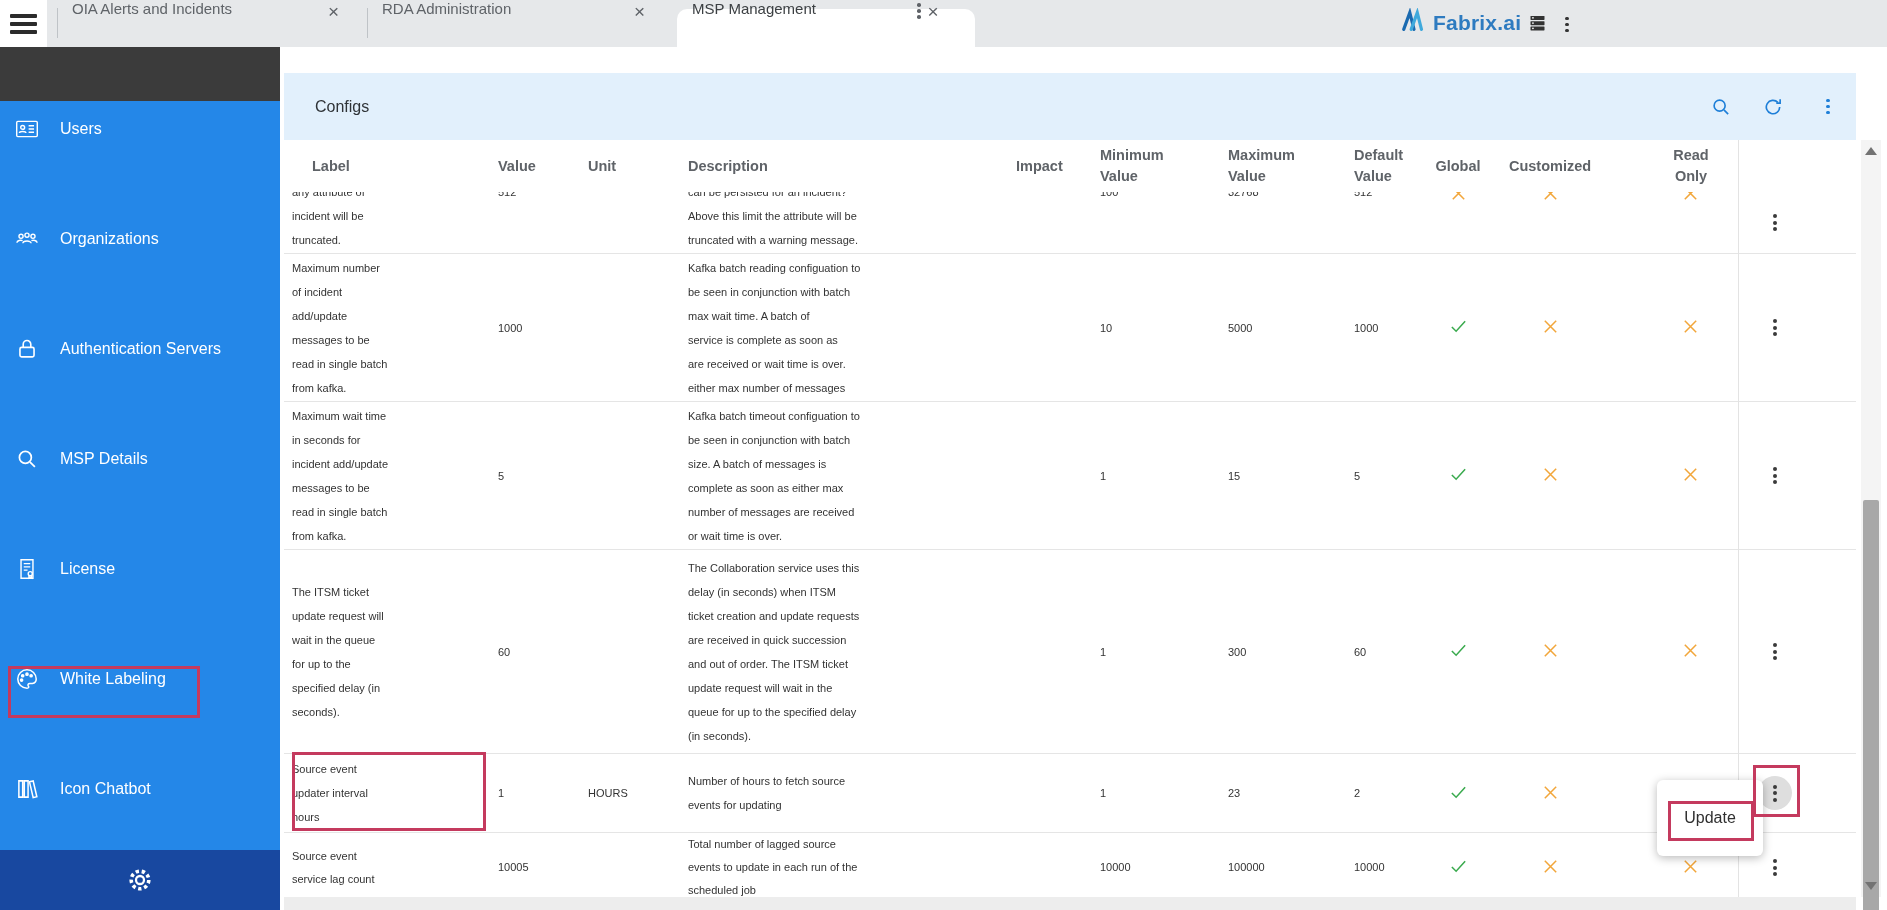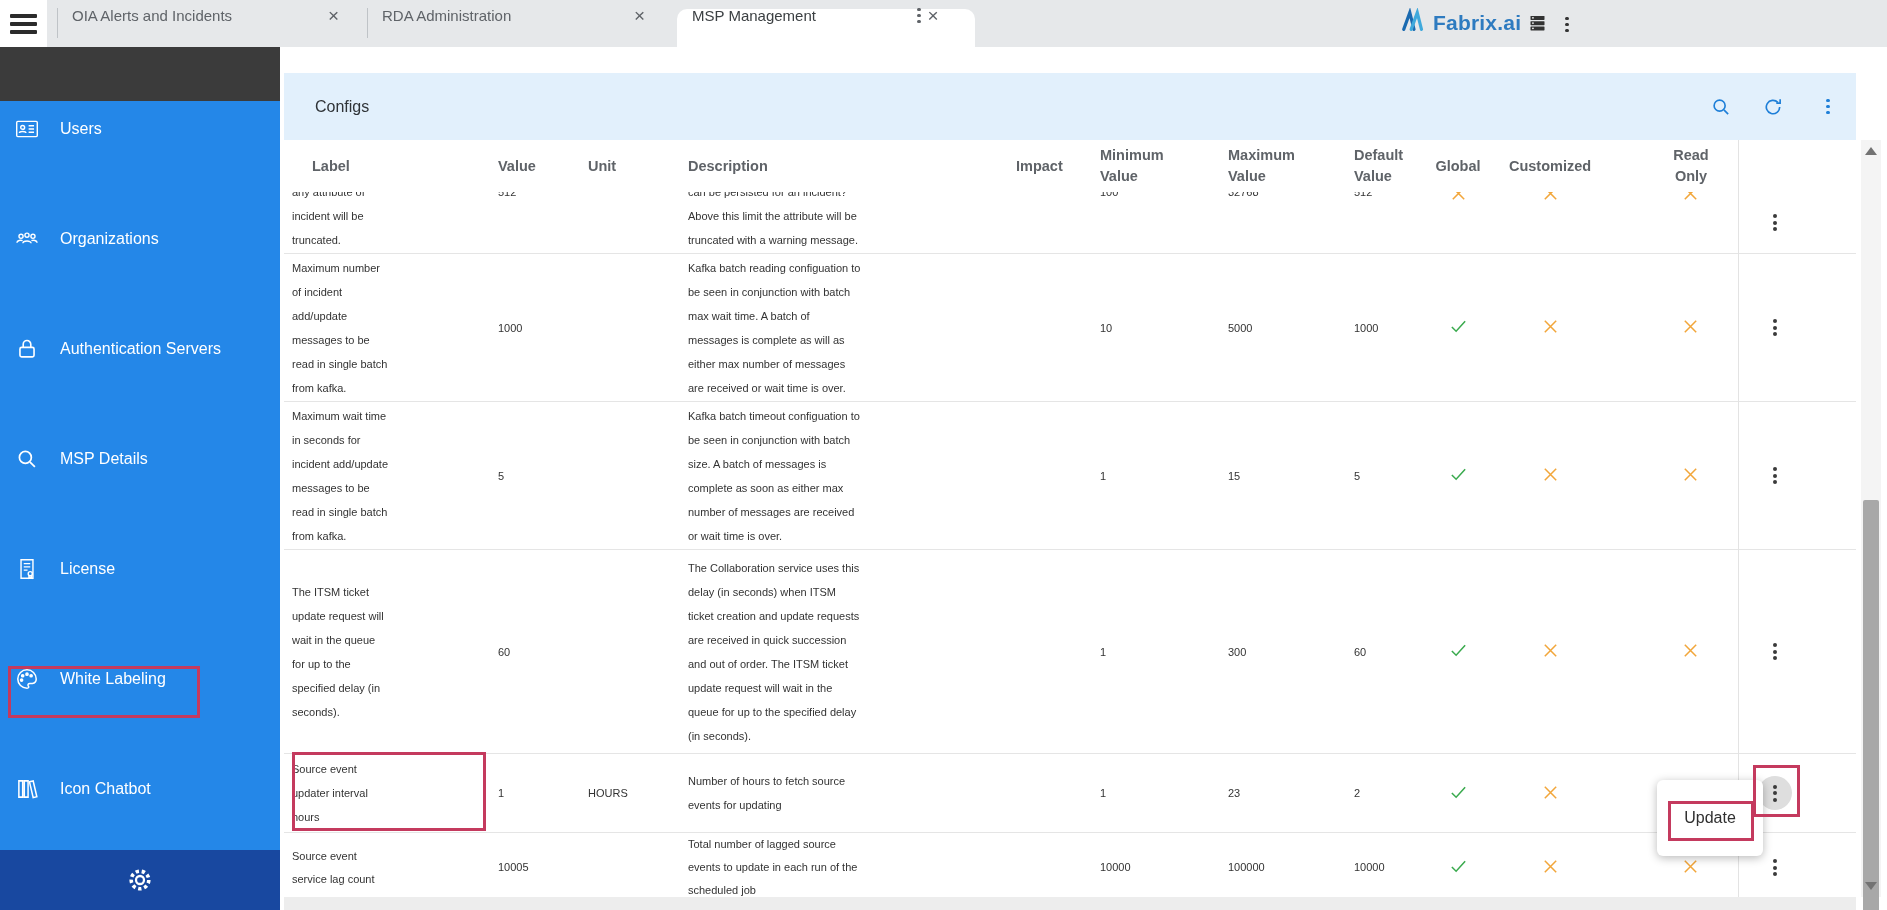--- a/index.html
+++ b/index.html
@@ -3,21 +3,21 @@
 <meta charset="utf-8">
 <style>
   html,body{margin:0;padding:0;background:#fff;}
   #root{position:relative;width:1887px;height:910px;overflow:hidden;
         font-family:"Liberation Sans",sans-serif;color:#333;background:#fff;}
   
   .topbar{position:absolute;left:0;top:0;width:1887px;height:47px;background:#e6e8ea;}
   .burger-box{position:absolute;left:0;top:0;width:47px;height:47px;background:#fff;
               display:flex;flex-direction:column;justify-content:center;align-items:center;gap:4px;cursor:pointer;}
   .burger-box i{display:block;width:27px;height:4px;background:#2b2b2b;border-radius:1px;}
-  .tab{position:absolute;top:0;height:31px;display:flex;align-items:center;color:#5f6368;font-size:15px;}
+  .tab{position:absolute;top:0;height:31px;display:flex;color:#5f6368;font-size:15px;}
   .tab .title{white-space:nowrap;overflow:hidden;}
   .tab-sep{position:absolute;top:8px;height:30px;width:1px;background:#bfc3c7;}
   .tab-close{font-size:19px;color:#5f6368;cursor:pointer;line-height:1;padding:2px 4px;}
   .tab-active-bg{position:absolute;left:677px;top:9px;width:298px;height:38px;background:#fff;border-radius:10px 10px 0 0;}
   .tab.active{color:#3c4043;}
   .vdots{display:inline-flex;flex-direction:column;align-items:center;gap:2.5px;cursor:pointer;padding:3px;}
   .vdots i{width:3.5px;height:3.5px;border-radius:50%;background:#5f6368;}
   .vdots.dark i{background:#333;}
   .brand{position:absolute;left:1400px;top:8px;display:flex;align-items:center;gap:5px;justify-content:space-between;}
   .brand-text{font-size:21px;font-weight:700;color:#2e7bc0;letter-spacing:0.2px;}
@@ -338,23 +338,23 @@
           <div class="cell" style="left: 214px; width: 84px;">
             <div class="inner">
               <div class="ln">1000</div>
             </div>
           </div>
           <div class="cell" style="left: 404px; width: 310px;">
             <div class="inner">
               <div class="ln">Kafka batch reading configuation to</div>
               <div class="ln">be seen in conjunction with batch</div>
               <div class="ln">max wait time. A batch of</div>
-              <div class="ln">messages is complete as will as</div>
+              <div class="ln">service is complete as soon as</div>
+              <div class="ln">are received or wait time is over.</div>
               <div class="ln">either max number of messages</div>
-              <div class="ln">are received or wait time is over.</div>
             </div>
           </div>
           <div class="cell" style="left: 816px; width: 95px;">
             <div class="inner">
               <div class="ln">10</div>
             </div>
           </div>
           <div class="cell" style="left: 944px; width: 100px;">
             <div class="inner">
               <div class="ln">5000</div>

